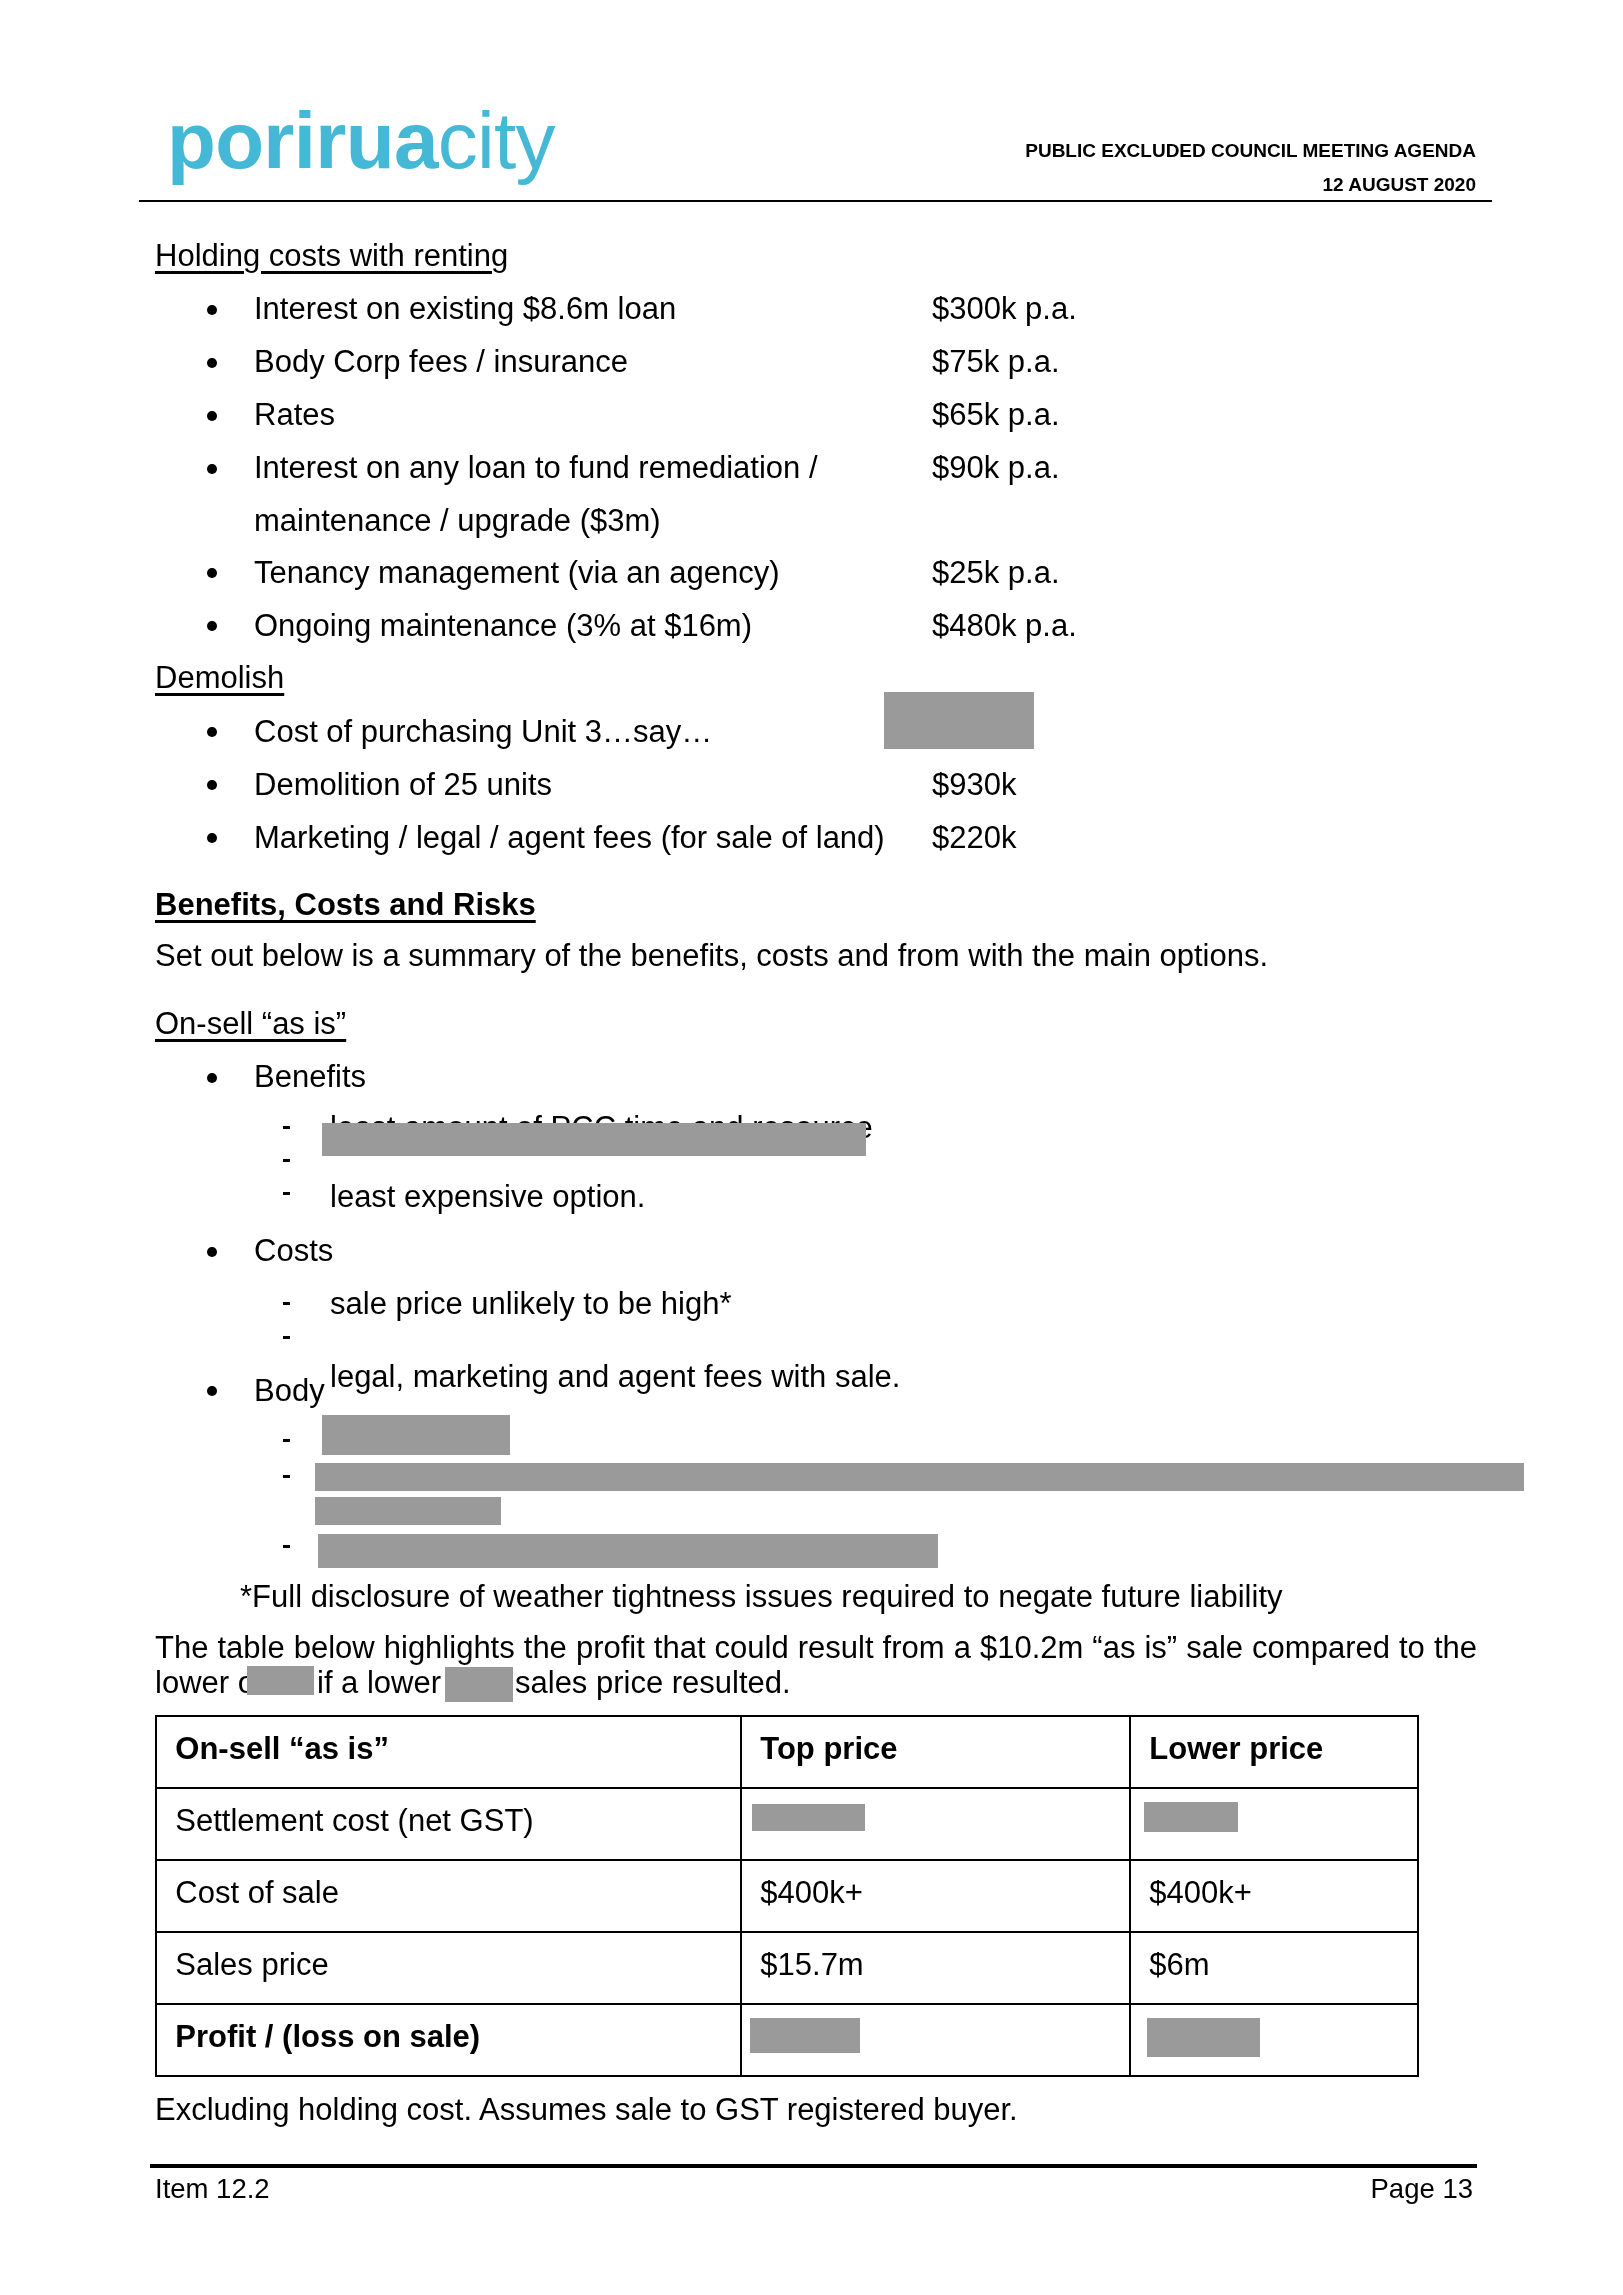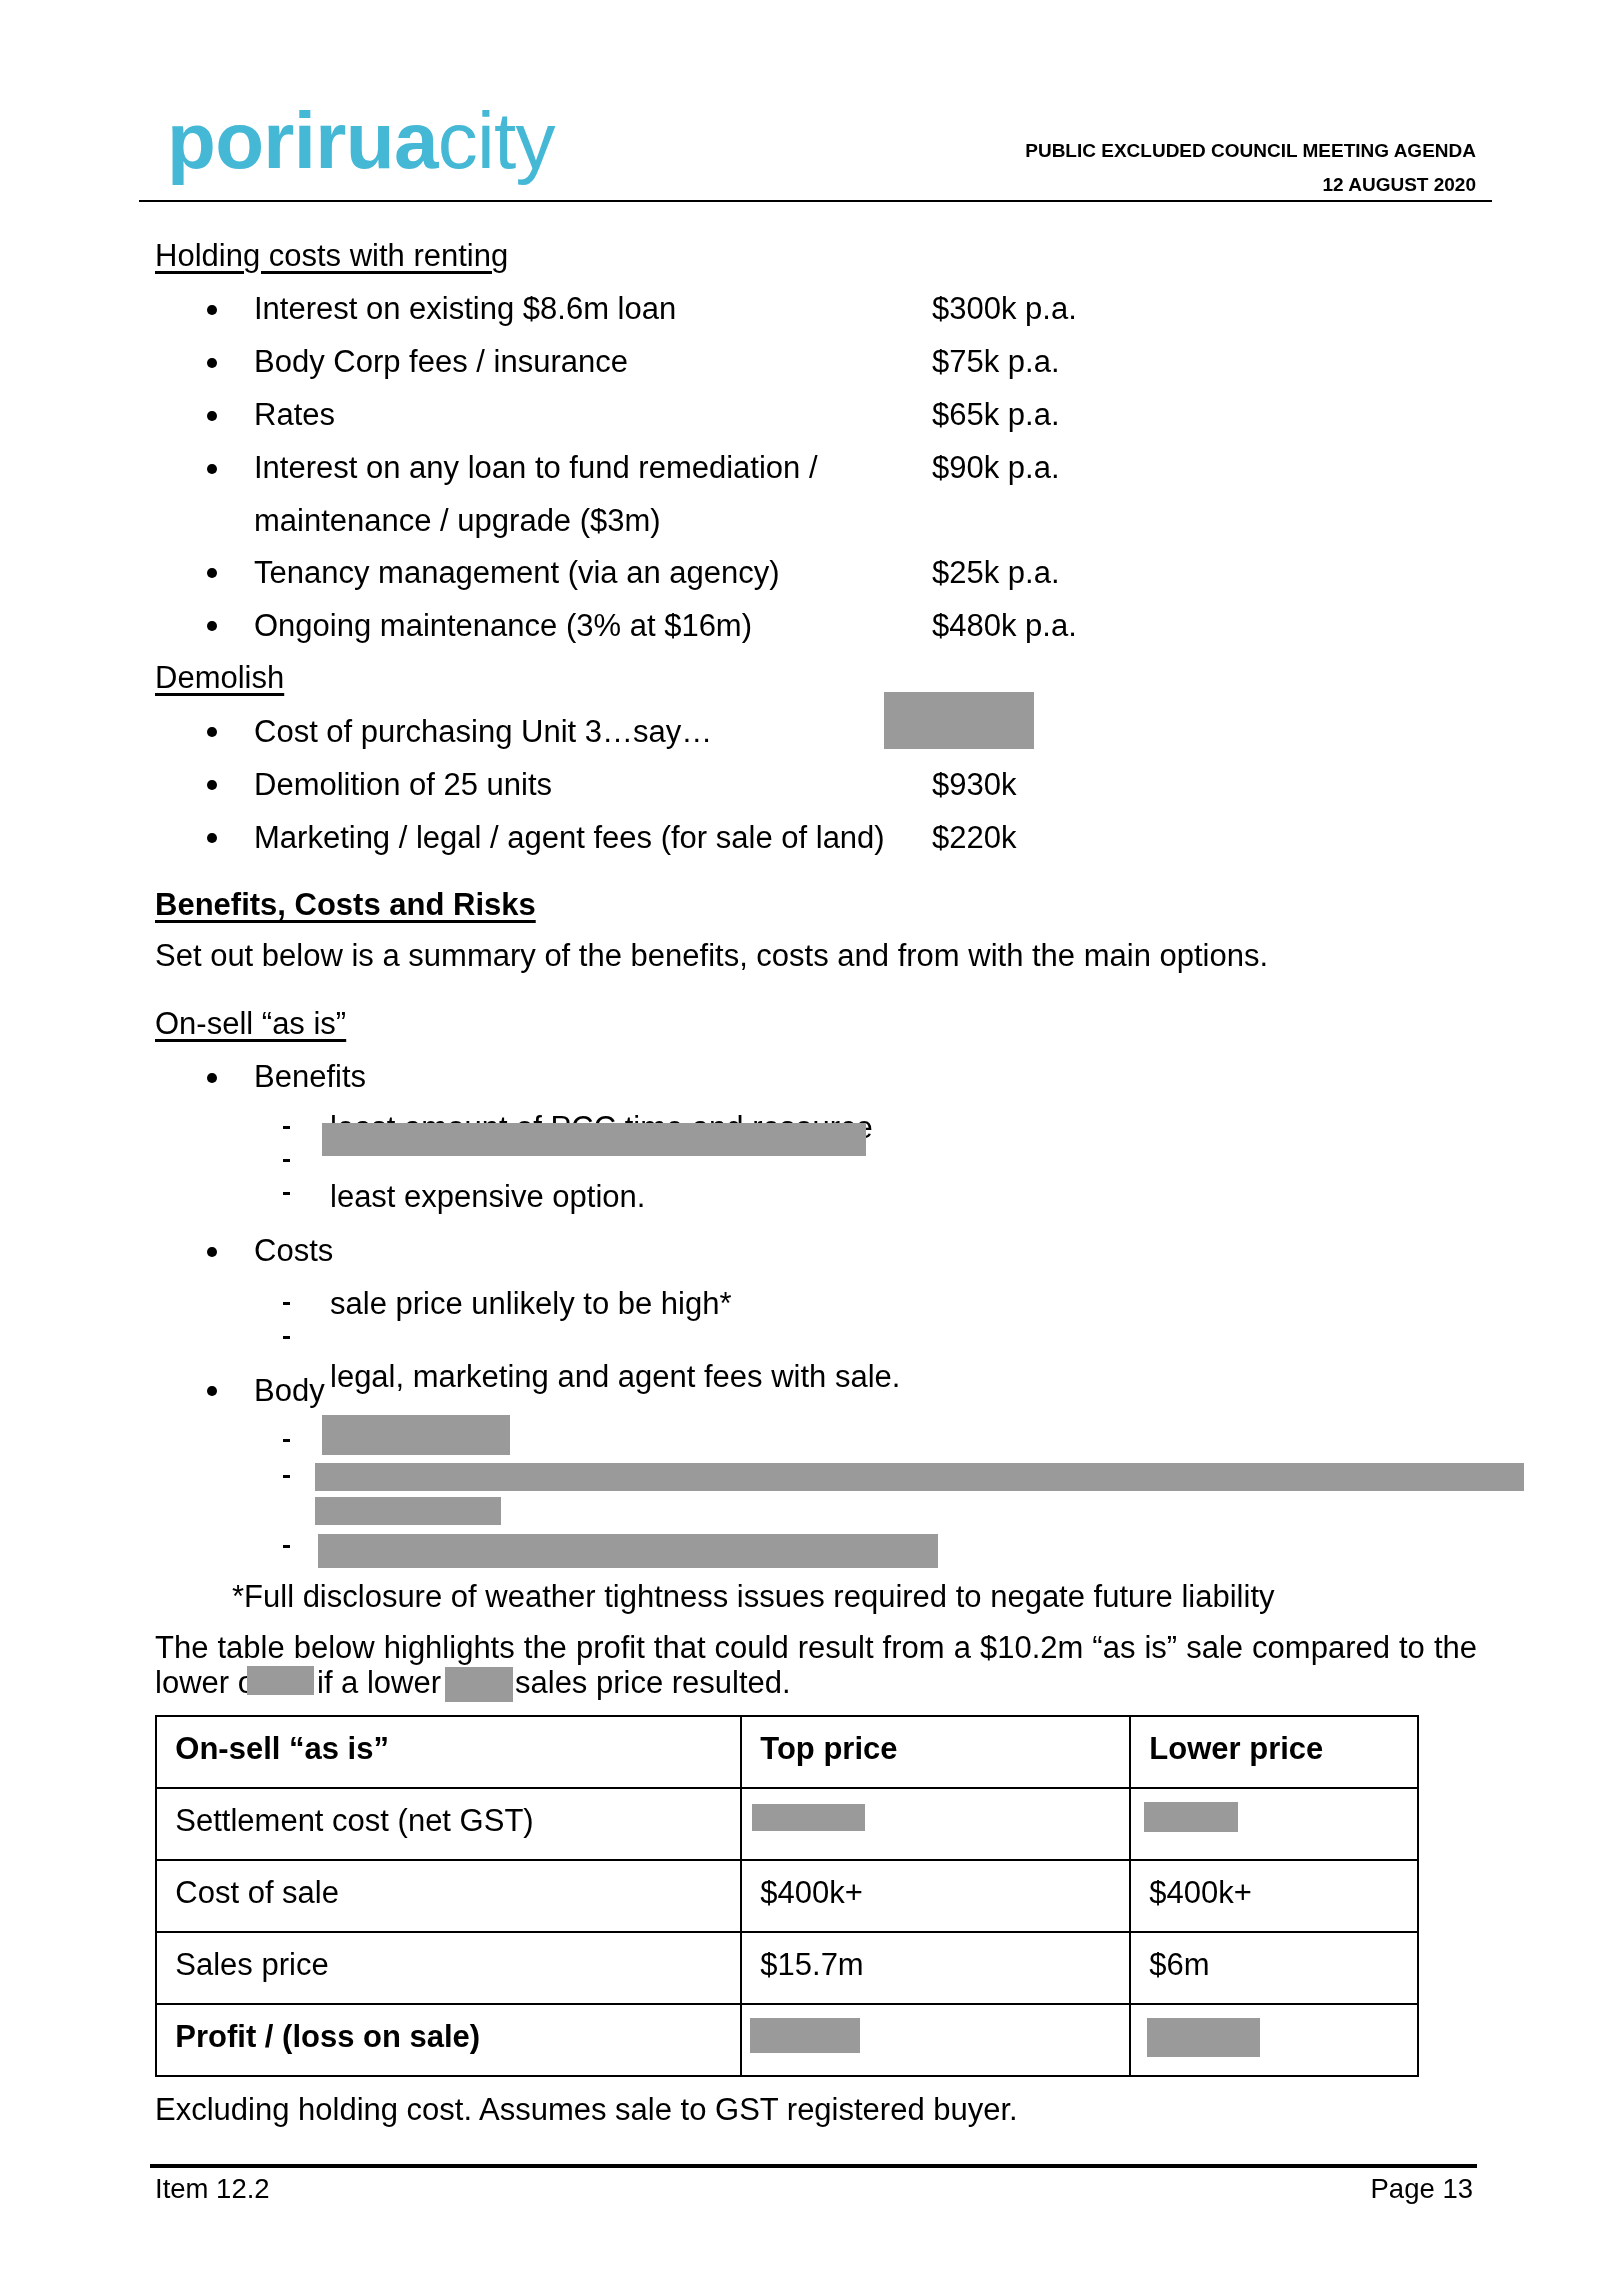--- a/index.html
+++ b/index.html
@@ -98,21 +98,21 @@
 <div class="bullet" style="left:207px; top:1386px;"></div>
 <div class="abs txt" style="left:254px; top:1372px;">Body</div>
 <div class="dash" style="left:283px; top:1439px;"></div>
 <div class="redact" style="left:322px; top:1415px; width:188px; height:40px;"></div>
 <div class="dash" style="left:283px; top:1475px;"></div>
 <div class="redact" style="left:315px; top:1463px; width:1209px; height:28px;"></div>
 <div class="redact" style="left:315px; top:1497px; width:186px; height:28px;"></div>
 <div class="dash" style="left:283px; top:1545px;"></div>
 <div class="redact" style="left:318px; top:1534px; width:620px; height:34px;"></div>
 
-<div class="abs txt" style="left:232px; top:1578px;">*Full disclosure of weather tightness issues required to negate future liability</div>
+<div class="abs txt" style="left:240px; top:1578px;">*Full disclosure of weather tightness issues required to negate future liability</div>
 
 <div class="abs txt" style="left:155px; top:1629px; width:1322px; text-align:justify; text-align-last:justify;">The table below highlights the profit that could result from a $10.2m “as is” sale compared to the</div>
 <div class="abs txt" style="left:155px; top:1664px;">lower of</div>
 <div class="redact" style="left:247px; top:1666px; width:67px; height:29px;"></div>
 <div class="abs txt" style="left:317px; top:1664px;">if a lower</div>
 <div class="redact" style="left:445px; top:1667px; width:68px; height:35px;"></div>
 <div class="abs txt" style="left:515px; top:1664px;">sales price resulted.</div>
 
 <table class="cmp">
   <tbody>

